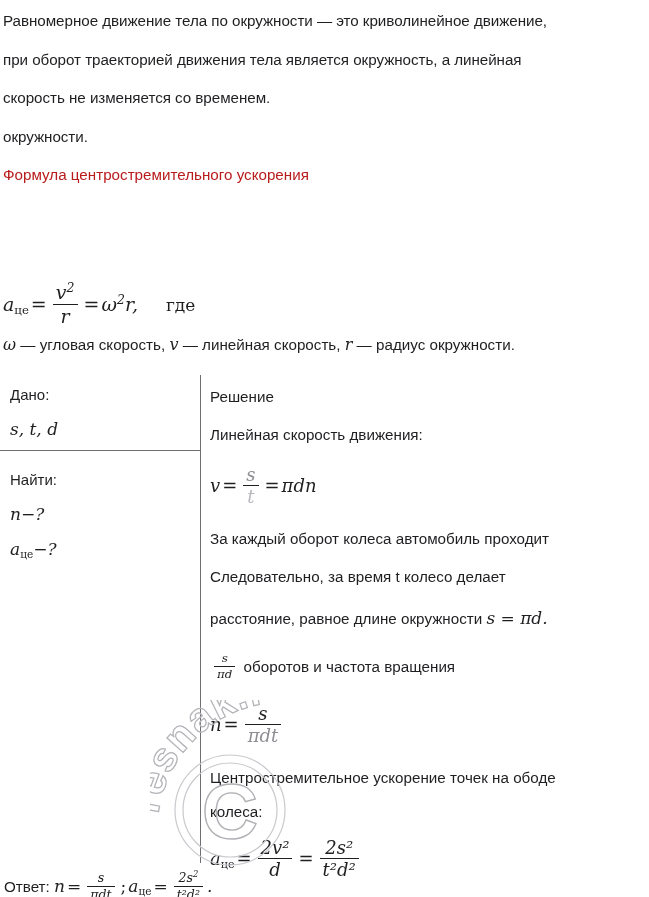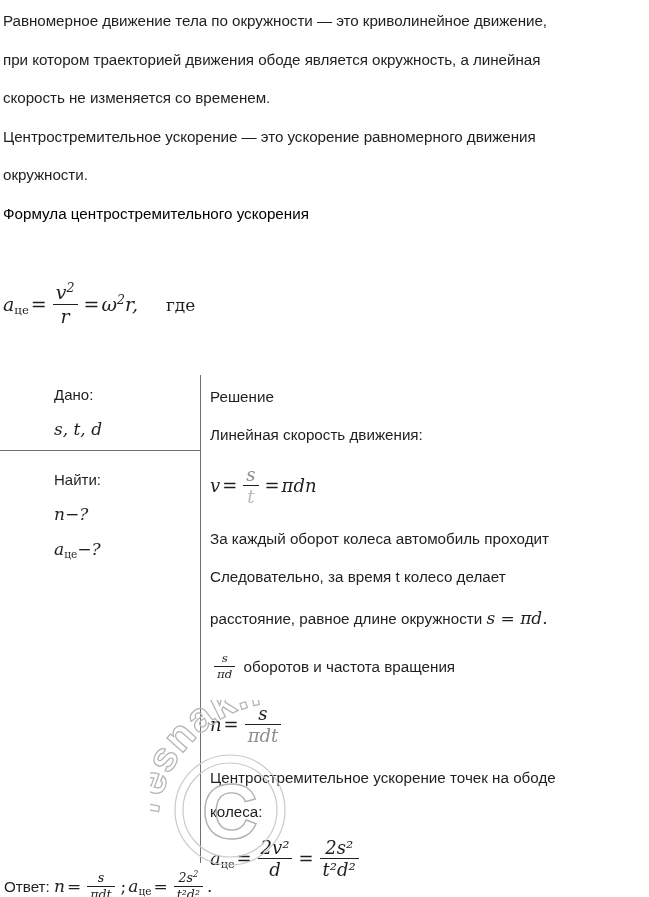--- a/index.html
+++ b/index.html
@@ -37,21 +37,21 @@
     line-height: 38.5px;
     white-space: nowrap;
     letter-spacing: -0.05px;
     color: #1f1f22;
   }
 
   .formula-lead {
     font-size: 15.2px;
     line-height: 38.5px;
     white-space: nowrap;
-    color: #000000;
+    color: #b91c1c;
   }
 
   
   .math {
     font-family: "DejaVu Serif", "Liberation Serif", serif;
     font-style: italic;
     color: #1f1f22;
   }
   .frac {
     display: inline-block;
@@ -142,21 +142,20 @@
     left: 210px;
     top: 378px;
     width: 435px;
   }
 
   .l-row {
     font-size: 15px;
     line-height: 34px;
     white-space: nowrap;
     color: #1f1f22;
-    margin-left: 44px;
   }
   .l-row.m { font-size: 17px; }
 
   .r-row {
     font-size: 15.2px;
     line-height: 38px;
     white-space: nowrap;
     color: #1f1f22;
   }
   .r-row.eq {
@@ -214,31 +213,38 @@
     letter-spacing: 1px;
   }
 </style>
 </head>
 <body>
 
 <div class="page">
 
   <div class="intro">
     <div class="p-line">Равномерное движение тела по окружности — это криволинейное движение,</div>
-    <div class="p-line">при котором траекторией движения ободе является окружность, а линейная</div>
+    <div class="p-line">при оборот траекторией движения тела является окружность, а линейная</div>
     <div class="p-line">скорость не изменяется со временем.</div>
-    <div class="p-line">Центростремительное ускорение — это ускорение равномерного движения</div>
     <div class="p-line">окружности.</div>
     <div class="formula-lead">Формула центростремительного ускорения</div>
   </div>
 
   <div class="main-formula">
     <span class="math"><span>a</span><sub class="sb">це</sub><span class="op">=</span><span class="frac"><span class="num"><span>v</span><sup class="exp">2</sup></span><span class="den">r</span></span><span class="op">=</span><span>ω</span><sup class="exp">2</sup><span>r,</span></span><span class="gde">где</span>
   </div>
 
+  <div class="defs-line">
+    <span class="math">ω</span>
+    <span>— угловая скорость,</span>
+    <span class="math">v</span>
+    <span>— линейная скорость,</span>
+    <span class="math">r</span>
+    <span>— радиус окружности.</span>
+  </div>
 
   <div class="vrule"></div>
   <div class="hrule"></div>
 
   <div class="col-left">
     <div class="l-row">Дано:</div>
     <div class="l-row m">
       <span class="math">s, t, d</span>
     </div>
     <div style="height:16px"></div>

